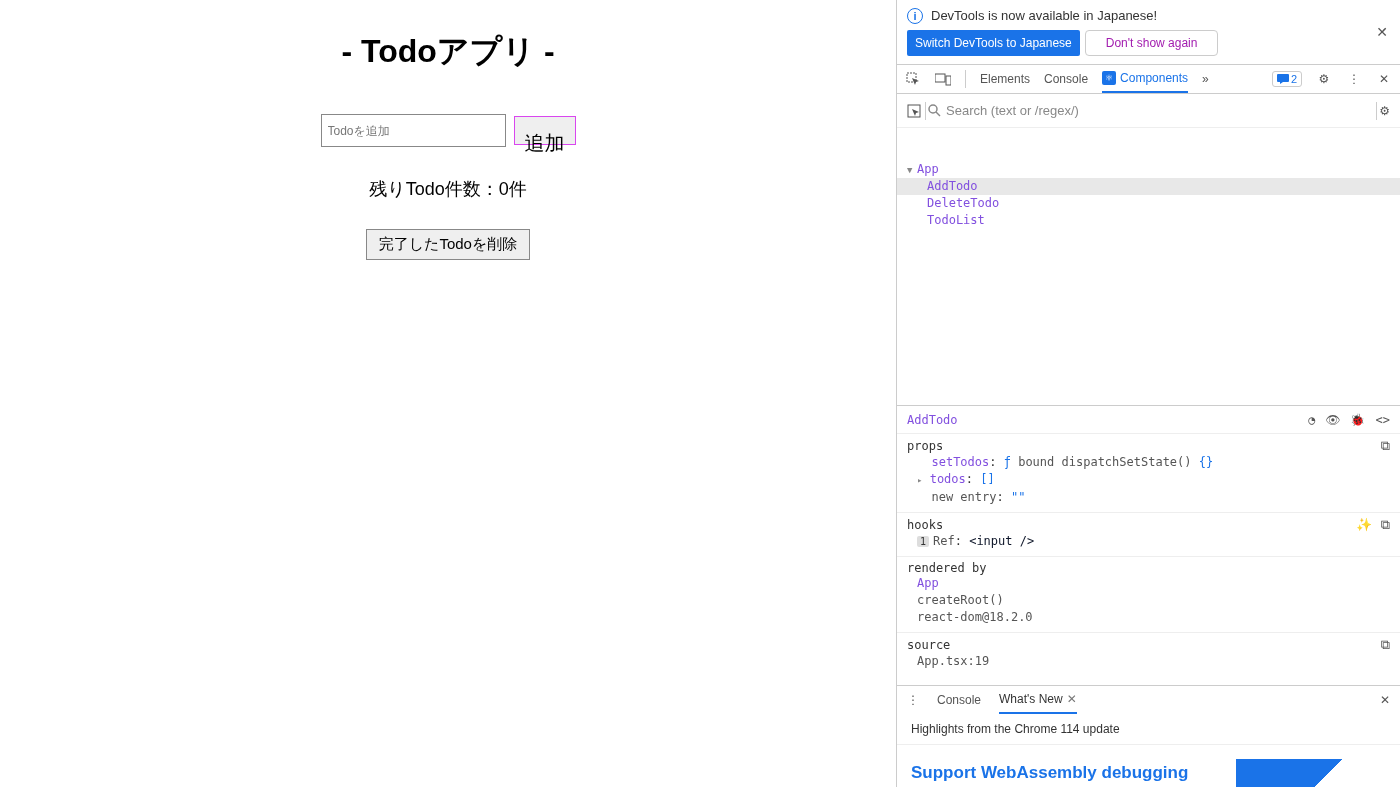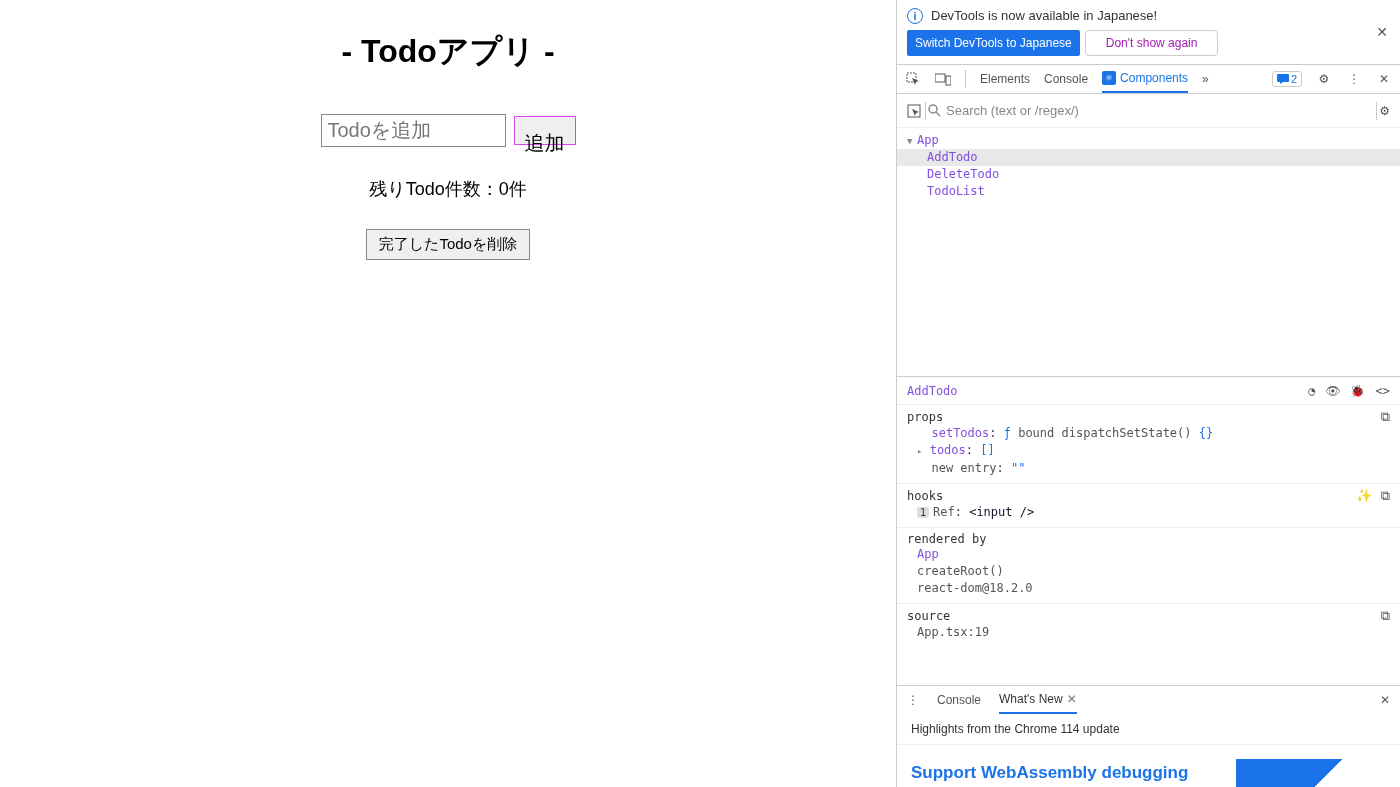--- a/index.html
+++ b/index.html
@@ -2,21 +2,21 @@
 <html><head>
 <meta charset="utf-8">
 <style>
 * { box-sizing: border-box; margin: 0; padding: 0; }
 body { font-family: Arial, sans-serif; display: flex; width: 1400px; height: 787px; background: #fff; }
 
 
 .app-pane { width: 896px; height: 100%; padding-top: 30px; text-align: center; }
 .app-title { font-size: 32px; font-weight: bold; font-family: "Yu Gothic", sans-serif; }
 .input-row { margin-top: 40px; display: flex; justify-content: center; gap: 8px; align-items: center; }
-.todo-input { width: 185px; height: 33px; border: 1px solid #888; padding: 0 6px; font-size: 20px; font-family: "Yu Gothic", sans-serif; }
+.todo-input { width: 185px; height: 33px; border: 1px solid #888; padding: 0 6px; font-size: 12px; font-family: "Yu Gothic", sans-serif; }
 .todo-input::placeholder { color: #777; }
 .add-btn { height: 29px; padding: 13px 10px; border: 1px solid #d946ef; background: #efefef; font-size: 20px; font-family: "Yu Gothic", sans-serif; cursor: pointer; }
 .remaining { margin-top: 30px; font-size: 18px; font-family: "Yu Gothic", sans-serif; }
 .delete-btn { margin-top: 28px; padding: 5px 12px; border: 1px solid #888; background: #efefef; font-size: 15px; font-family: "Yu Gothic", sans-serif; cursor: pointer; }
 
 
 .devtools { width: 504px; height: 100%; border-left: 1px solid #ccc; font-family: "Segoe UI", Arial, sans-serif; font-size: 12px; color: #333; display: flex; flex-direction: column; background: #fff; }
 
 
 .infobar { display: flex; align-items: flex-start; padding: 8px 10px 0 10px; gap: 8px; position: relative; }
@@ -39,21 +39,21 @@
 
 
 .searchbar { display: flex; align-items: center; height: 34px; border-bottom: 1px solid #eee; padding: 0 10px; gap: 2px; }
 .searchbar .sicon { color: #555; width: 16px; text-align: center; }
 .searchbar .ssep { width: 1px; height: 18px; background: #ccc; }
 .search-input { flex: 1; border: none; outline: none; font-size: 13px; color: #333; }
 .search-input::placeholder { color: #888; }
 .gear { color: #555; cursor: pointer; }
 
 
-.tree { flex: 0 0 auto; height: 248px; padding: 4px 0; font-family: Consolas, monospace; font-size: 12px; overflow: auto; }
+.tree { flex: 0 0 auto; height: 248px; padding: 4px 0; font-family: Consolas, monospace; font-size: 12px; overflow: auto; margin-top: 29px; }
 .tree-row { height: 17px; line-height: 17px; cursor: pointer; white-space: pre; }
 .tree-row.app { padding-left: 10px; color: #8250df; }
 .tree-row.child { padding-left: 30px; color: #8250df; }
 .tree-row.selected { background: #e8e8e8; }
 .tree .tri { color: #888; display: inline-block; width: 10px; font-size: 9px; }
 
 
 .details { border-top: 1px solid #ccc; font-family: "Segoe UI", Consolas, monospace; font-size: 12px; flex: 1; overflow: auto; }
 .details-header { display: flex; align-items: center; height: 28px; padding: 0 10px; border-bottom: 1px solid #eee; }
 .comp-name { color: #8250df; font-family: Consolas, monospace; }

